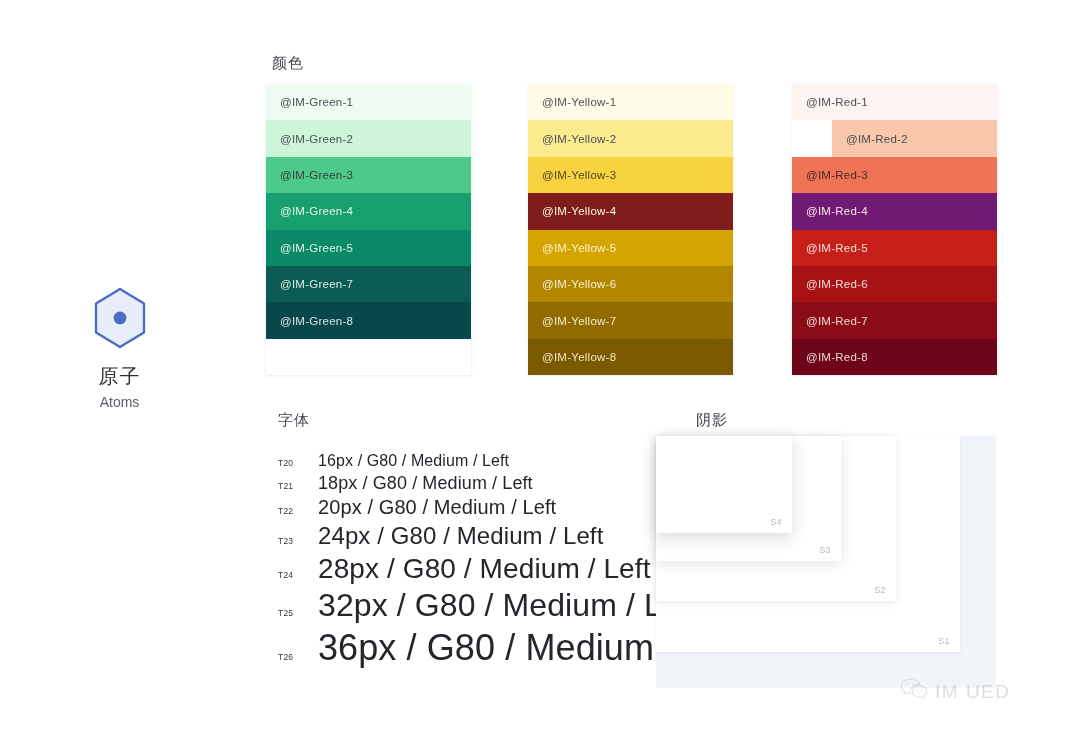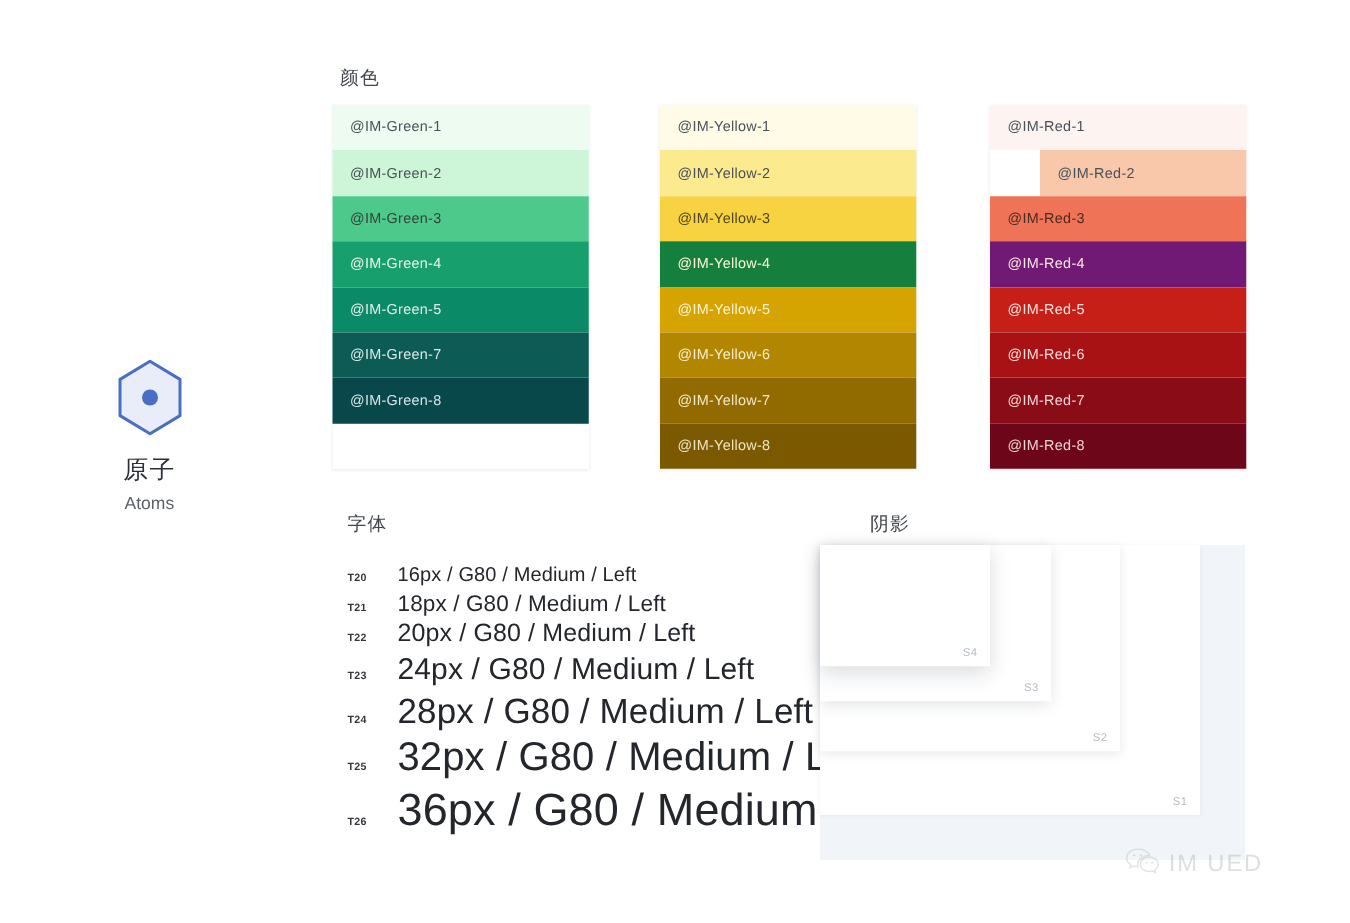--- a/index.html
+++ b/index.html
@@ -96,21 +96,21 @@
   }
   .type-row {
     display: flex;
     align-items: baseline;
     margin-bottom: 2px;
   }
   .type-token {
     width: 40px;
     flex: 0 0 40px;
     font-size: 8.5px;
-    font-weight: 700;
+    font-weight: 400;
     color: #33373d;
     letter-spacing: 0.2px;
     line-height: 1;
   }
   .type-sample {
     color: #23272c;
     font-weight: 400;
     letter-spacing: 0.1px;
     line-height: 1.18;
     white-space: nowrap;
@@ -222,21 +222,21 @@
   <div class="color-column" id="color-col-yellow">
       <div class="swatch" style="background: rgb(255, 251, 230); color: rgb(74, 81, 89);">
         <span>@IM-Yellow-1</span>
       </div>
       <div class="swatch" style="background: rgb(252, 234, 143); color: rgb(74, 81, 89);">
         <span>@IM-Yellow-2</span>
       </div>
       <div class="swatch" style="background: rgb(247, 210, 65); color: rgb(81, 72, 31);">
         <span>@IM-Yellow-3</span>
       </div>
-      <div class="swatch" style="background: #15803d; color: rgb(253, 247, 218);">
+      <div class="swatch" style="background: #7f1d1d; color: rgb(253, 247, 218);">
         <span>@IM-Yellow-4</span>
       </div>
       <div class="swatch" style="background: rgb(214, 164, 0); color: rgb(251, 242, 211);">
         <span>@IM-Yellow-5</span>
       </div>
       <div class="swatch" style="background: rgb(179, 134, 0); color: rgb(247, 238, 205);">
         <span>@IM-Yellow-6</span>
       </div>
       <div class="swatch" style="background: rgb(145, 107, 0); color: rgb(242, 233, 199);">
         <span>@IM-Yellow-7</span>

